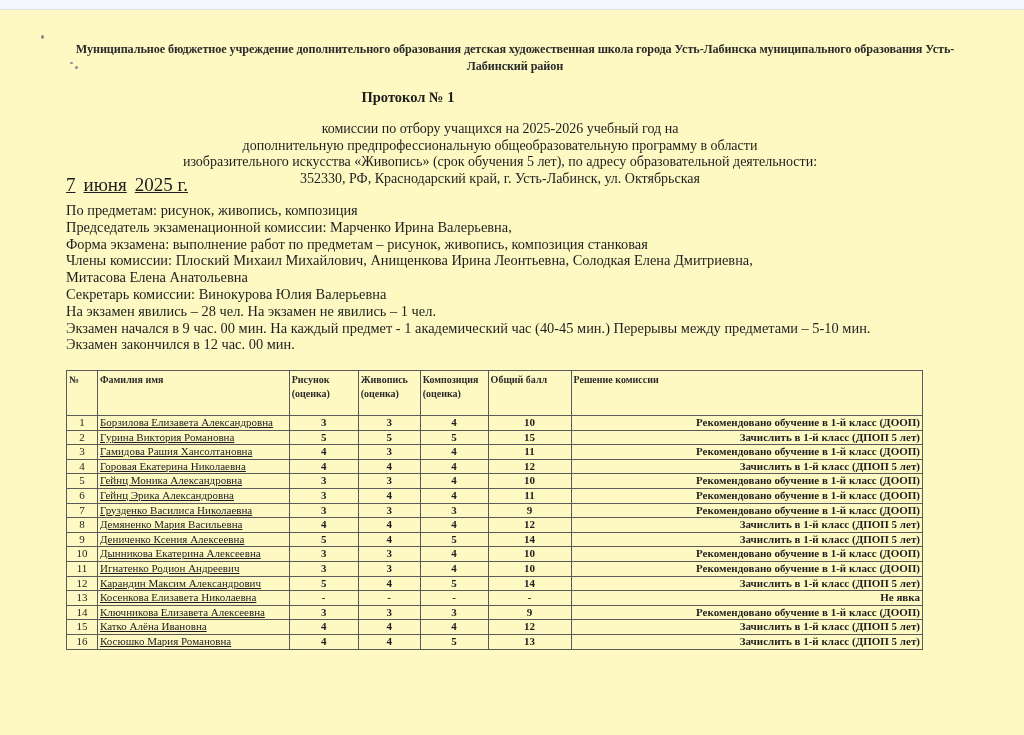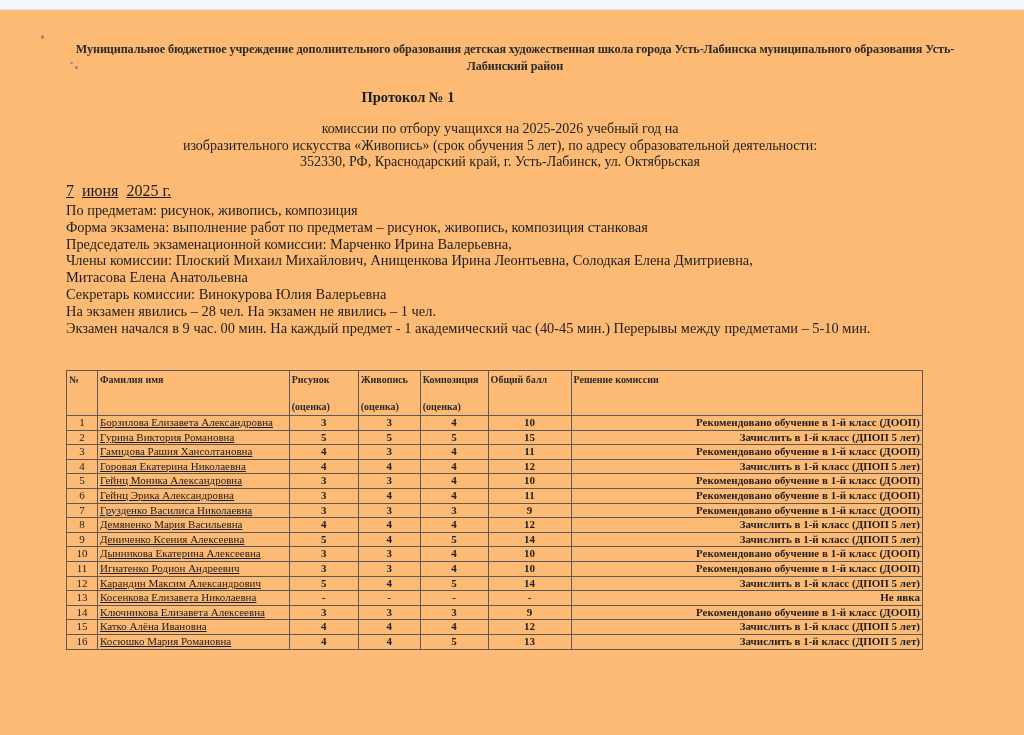--- a/index.html
+++ b/index.html
@@ -5,62 +5,62 @@
   html, body { margin: 0; padding: 0; }
   body {
     width: 1024px; height: 735px; overflow: hidden;
     background: #f3f6fa;
     font-family: "Liberation Serif", serif;
     color: #1e1e1e;
     position: relative;
   }
   .page {
     position: absolute; left: 0; top: 9px; width: 1024px; height: 726px;
-    background: #fdba74;
+    background: #fef9c3;
     border-top: 1px solid #dfe5ec;
   }
   .speck { position: absolute; background: #8a8a8a; border-radius: 50%; }
   .inst {
     position: absolute; left: 70px; top: 31px; width: 890px;
     text-align: center; font-weight: bold; font-size: 12.2px; line-height: 17px;
     font-family: "Liberation Serif", serif; color: #2a2a2a;
     letter-spacing: -0.1px;
   }
   .proto {
     position: absolute; left: 0; width: 816px; top: 79px;
     text-align: center; font-weight: bold; font-size: 14.5px;
   }
   .commission {
     position: absolute; left: 120px; width: 760px; top: 111px;
     text-align: center; font-size: 14px; line-height: 16.5px;
   }
   .commission div { white-space: nowrap; }
   .date {
-    position: absolute; left: 66px; top: 172px; font-size: 16px;
+    position: absolute; left: 66px; top: 164px; font-size: 19px;
   }
   .date span { text-decoration: underline; }
   .date .gap { display: inline-block; width: 8px; text-decoration: none; }
   .info {
     position: absolute; left: 66px; top: 192px; font-size: 14.4px; line-height: 16.8px;
   }
   .info div { white-space: nowrap; }
   table.results {
     position: absolute; left: 66px; top: 360px;
     border-collapse: collapse; width: 857px;
     font-family: "Liberation Serif", serif;
   }
   table.results td, table.results th {
     border: 1px solid #5a5a5a; padding: 0 2px;
     font-size: 11px; line-height: 13.6px; vertical-align: top;
   }
   table.results th {
     font-weight: bold; text-align: left; font-size: 10px; height: 42px;
     padding: 2px 2px 0 2px; color: #2a2a2a;
   }
-  th .sub { display: block; margin-top: 13px; }
+  th .sub { display: block; }
   td.num { text-align: center; font-size: 11.5px; }
   td.name { font-size: 11.5px; text-decoration: underline; }
   td.mark, td.total { text-align: center; font-weight: bold; font-size: 10.5px; }
   td.decision { text-align: right; font-weight: bold; font-size: 10px; }
   col.c0 { width: 31px; } col.c1 { width: 192px; } col.c2 { width: 69px; }
   col.c3 { width: 62px; } col.c4 { width: 68px; } col.c5 { width: 83px; }
   col.c6 { width: 352px; }
 </style>
 </head>
 <body>
@@ -68,37 +68,39 @@
 <div class="page">
   <div class="speck" style="left:41px;top:25px;width:3px;height:4px;"></div>
   <div class="speck" style="left:70px;top:52px;width:3px;height:2px;"></div>
   <div class="speck" style="left:75px;top:56px;width:3px;height:3px;"></div>
 
   <div class="inst">Муниципальное бюджетное учреждение дополнительного образования детская художественная школа города Усть-Лабинска муниципального образования Усть-Лабинский район</div>
   <div class="proto">Протокол № 1</div>
 
   <div class="commission">
     <div>комиссии по отбору учащихся на 2025-2026 учебный год на</div>
+    <div>дополнительную предпрофессиональную общеобразовательную программу в области</div>
     <div>изобразительного искусства «Живопись» (срок обучения 5 лет), по адресу образовательной деятельности:</div>
     <div>352330, РФ, Краснодарский край, г. Усть-Лабинск, ул. Октябрьская</div>
   </div>
 
   <div class="date">
     <span>7</span><span class="gap"></span><span>июня</span><span class="gap"></span><span>2025 г.</span>
   </div>
 
   <div class="info">
     <div>По предметам: рисунок, живопись, композиция</div>
+    <div>Председатель экзаменационной комиссии: Марченко Ирина Валерьевна,</div>
     <div>Форма экзамена: выполнение работ по предметам – рисунок, живопись, композиция станковая</div>
-    <div>Председатель экзаменационной комиссии: Марченко Ирина Валерьевна,</div>
     <div>Члены комиссии: Плоский Михаил Михайлович, Анищенкова Ирина Леонтьевна, Солодкая Елена Дмитриевна,</div>
     <div>Митасова Елена Анатольевна</div>
     <div>Секретарь комиссии: Винокурова Юлия Валерьевна</div>
     <div>На экзамен явились – 28 чел. На экзамен не явились – 1 чел.</div>
     <div>Экзамен начался в 9 час. 00 мин. На каждый предмет - 1 академический час (40-45 мин.) Перерывы между предметами – 5-10 мин.</div>
+    <div>Экзамен закончился в 12 час. 00 мин.</div>
   </div>
 
   <table class="results">
     <colgroup>
       <col class="c0">
         <col class="c1">
         <col class="c2">
         <col class="c3">
         <col class="c4">
         <col class="c5">

